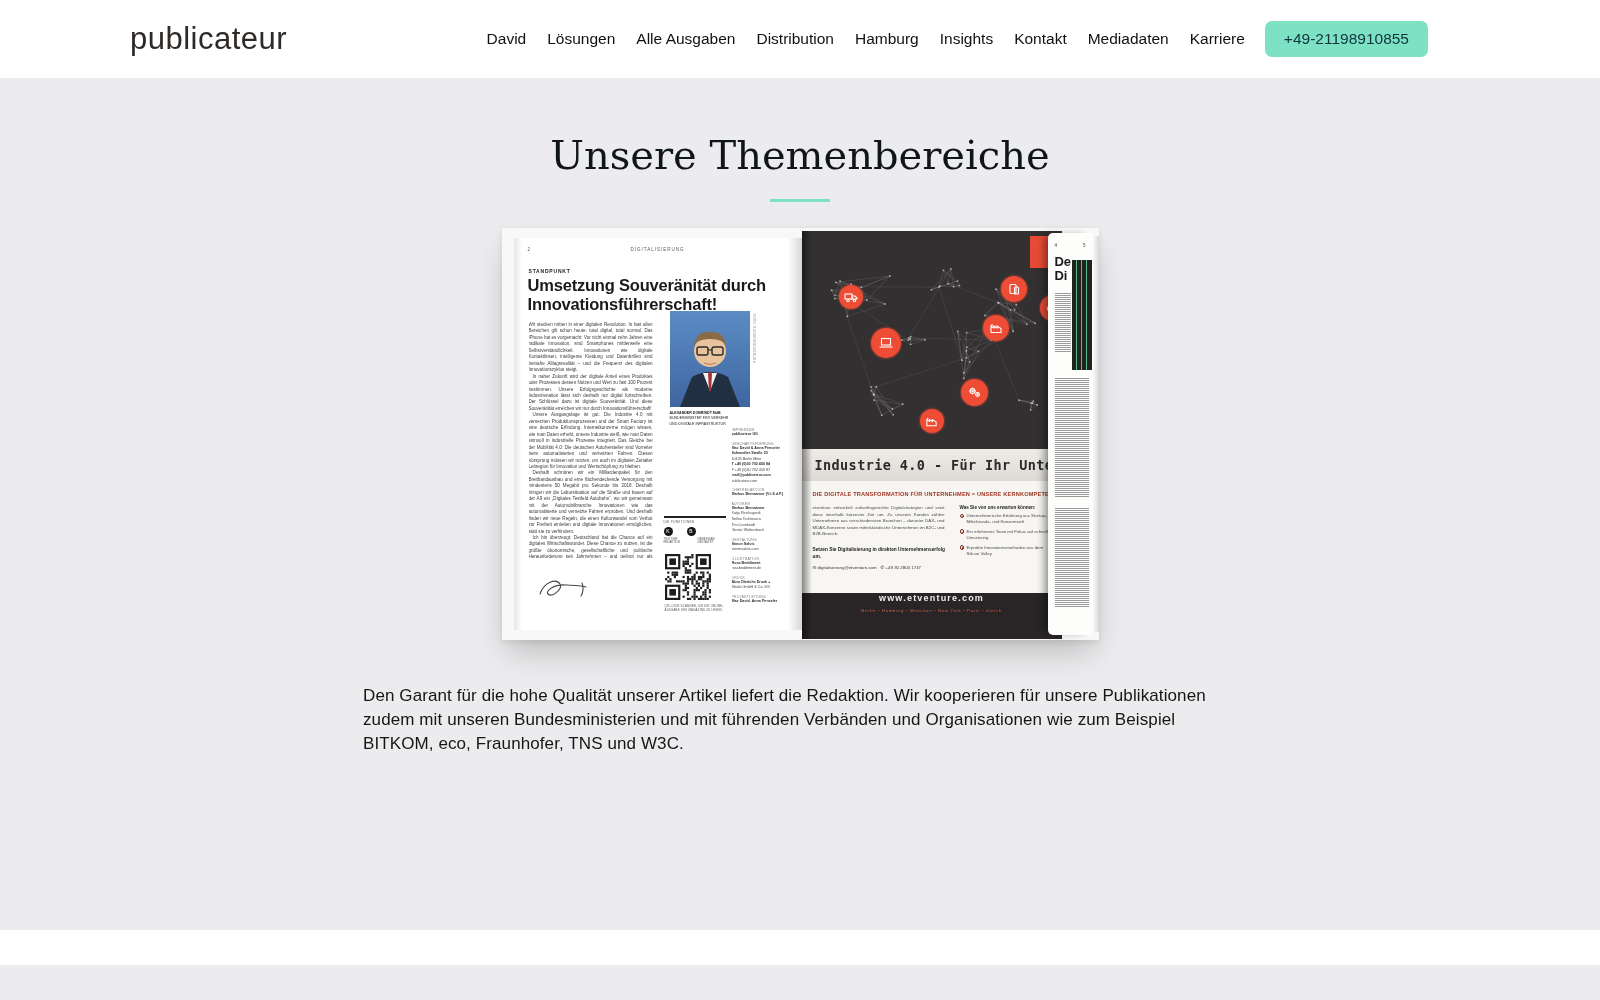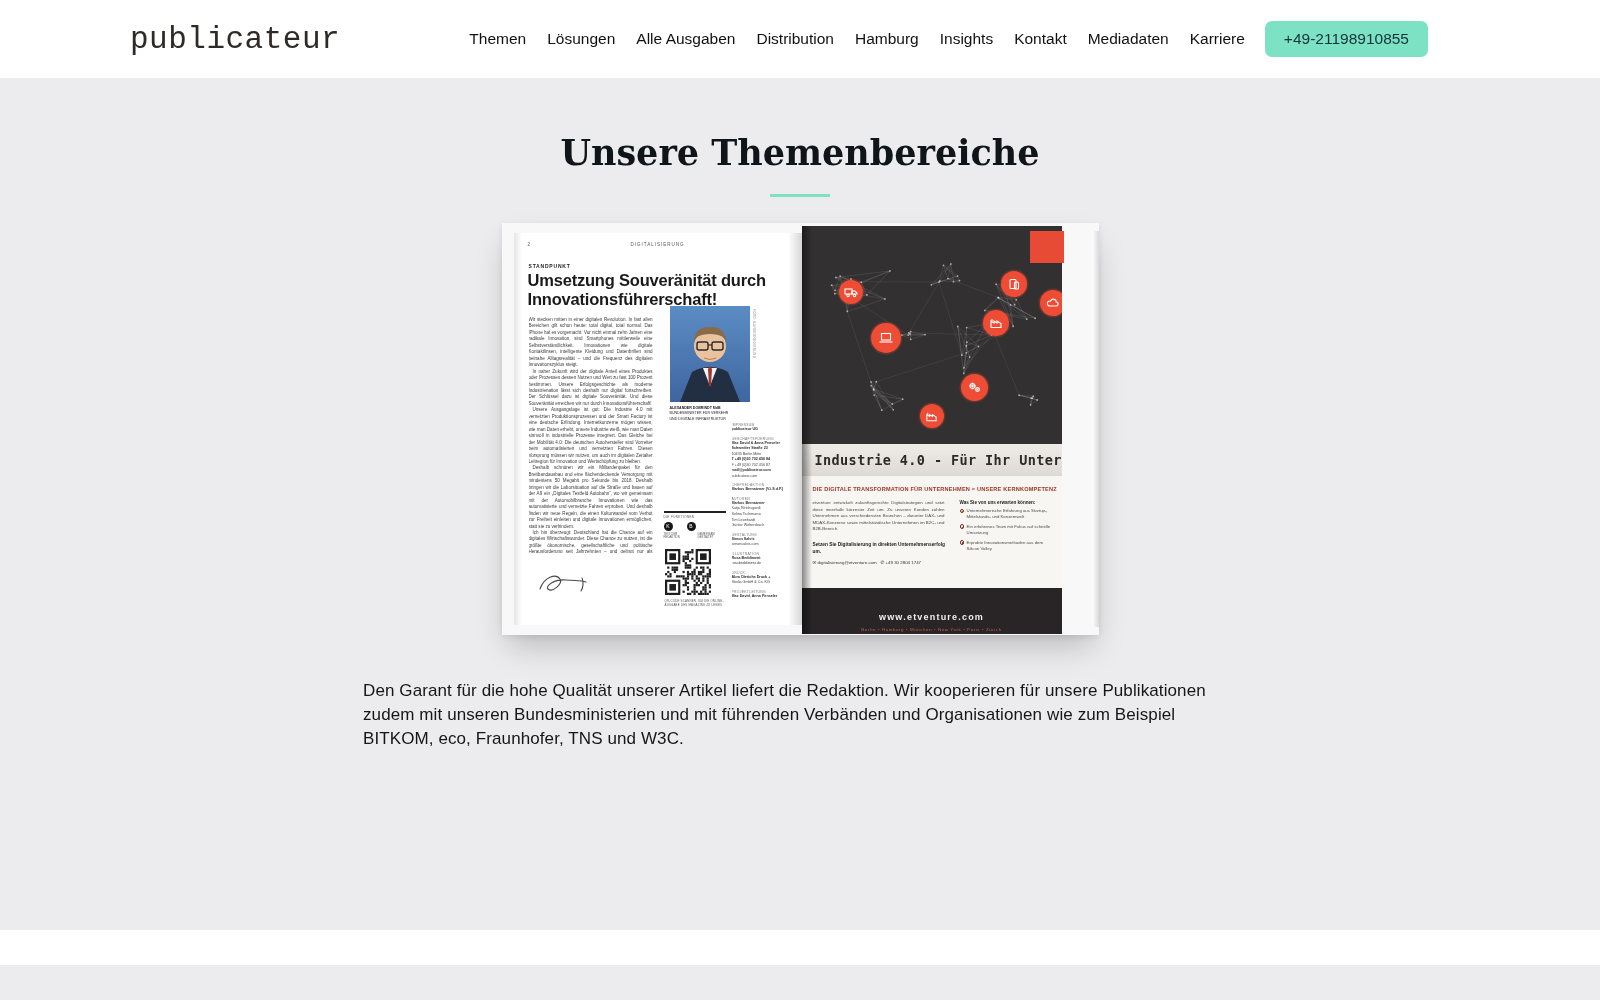--- a/index.html
+++ b/index.html
@@ -1,28 +1,28 @@
 <!DOCTYPE html>
 <html><head>
 <meta charset="utf-8">
 <style>
   * { margin:0; padding:0; box-sizing:border-box; }
   html,body { width:1600px; height:1000px; font-family:"Liberation Sans", sans-serif; background:#ececee; overflow:hidden; }
 
   
   .topbar { position:relative; height:78px; background:#ffffff; display:flex; align-items:center; padding:0 172px 0 130px; z-index:5; }
-  .logo { font-family:Liberation Mono, monospace; font-size:31px; color:#2e2a27; letter-spacing:.5px; font-weight:400; }
+  .logo { font-family:Liberation Sans, sans-serif; font-size:31px; color:#2e2a27; letter-spacing:.5px; font-weight:400; }
   .topnav { margin-left:auto; display:flex; align-items:center; gap:21px; }
   .topnav a { text-decoration:none; color:#111; font-size:15.5px; cursor:pointer; white-space:nowrap; }
   .phone-btn { margin-left:20px; background:#7de2c3; color:#10333c; font-size:15.5px; padding:9px 19px; border-radius:7px; border:none; cursor:pointer; font-family:"Liberation Sans",sans-serif; }
 
   
   .section { position:relative; height:887px; background:#ececee; }
   .content { width:1566px; margin:0 auto; position:relative; }
-  h1.title { font-family:"DejaVu Serif", serif; font-weight:700; font-size:35px; color:#10151a; text-align:center; padding-top:54px; }
+  h1.title { font-family:"DejaVu Serif", serif; font-weight:400; font-size:40px; color:#10151a; text-align:center; padding-top:54px; }
   .divider { width:60px; height:3px; background:#7de2c3; margin:21px auto 0; }
 
   
   .mag-wrap { position:relative; width:597px; height:412px; margin:26px 0 0 484.5px; background:#f8f8f8; box-shadow:0 16px 30px -6px rgba(0,0,0,.22), 0 2px 6px rgba(0,0,0,.08); }
   .page { position:absolute; overflow:hidden; }
   
   .page-left { left:12px; top:10px; width:288px; height:392px; background:#ffffff; }
   .page-left::before { content:""; position:absolute; left:0; top:0; bottom:0; width:8px; background:linear-gradient(90deg, rgba(0,0,0,.10), rgba(0,0,0,0)); }
   .page-left::after { content:""; position:absolute; right:0; top:0; bottom:0; width:14px; background:linear-gradient(270deg, rgba(0,0,0,.16), rgba(0,0,0,0)); }
   .lp-head { position:absolute; top:9px; left:14px; right:14px; font-size:4.5px; color:#555; letter-spacing:1px; }
@@ -65,21 +65,21 @@
   .rp-body { position:absolute; left:11px; top:24px; width:132px; font-size:4.4px; line-height:1.5; color:#4a4a4a; text-align:justify; }
   .rp-cta { position:absolute; left:11px; top:66px; width:140px; font-size:4.8px; line-height:1.45; font-weight:bold; color:#222; }
   .rp-contact { position:absolute; left:11px; top:84px; width:150px; font-size:4.4px; color:#333; }
   .rp-contact .ic { font-size:4.6px; color:#222; }
   .rp-expect { position:absolute; left:158px; top:24px; width:95px; }
   .rp-expect .etitle { font-size:4.6px; font-weight:bold; color:#222; margin-bottom:3px; white-space:nowrap; }
   .rp-expect li { list-style:none; display:flex; gap:2.5px; margin-bottom:3.5px; font-size:4.3px; line-height:1.45; color:#4a4a4a; }
   .rp-expect .bdot { flex:0 0 auto; width:4.6px; height:4.6px; border:1px solid #7d2b1f; border-radius:50%; position:relative; top:.5px; }
   .rp-expect .bdot::after { content:""; position:absolute; left:1.1px; top:1.1px; width:1.6px; height:1.6px; border-radius:50%; background:#7d2b1f; }
   .rp-footer { position:absolute; left:0; top:362px; width:260px; height:46px; background:#292526; z-index:2; text-align:center; }
-  .rp-site { margin-top:24px; font-size:9px; font-weight:bold; color:#efefef; letter-spacing:1.2px; }
+  .rp-site { margin-top:0; font-size:9px; font-weight:bold; color:#efefef; letter-spacing:1.2px; }
   .rp-cities { margin-top:5px; font-size:4.4px; color:#c2604d; letter-spacing:.6px; }
 
   
   .red-tab { position:absolute; left:528px; top:8px; width:34px; height:32px; background:#e84b35; z-index:3; }
   .page-next { left:546px; top:5px; width:44px; height:402px; background:#fdfdfc; z-index:4; border-radius:5px 0 0 5px; box-shadow:-6px 0 8px -3px rgba(0,0,0,.45); }
   .np-nums { position:absolute; top:10px; left:7px; right:6px; font-size:4.5px; color:#444; display:flex; justify-content:space-between; }
   .np-heading { position:absolute; top:22px; left:7px; font-size:13px; font-weight:bold; color:#1a1a1a; line-height:1.1; letter-spacing:-.2px; }
   .np-photo { position:absolute; top:27px; left:24px; width:20px; height:110px; background:#20241f; overflow:hidden; }
   .np-photo i { position:absolute; background:#58b98a; width:1px; top:0; bottom:0; display:block; }
   .np-text { position:absolute; left:7px; width:16px; height:3.2px; background:repeating-linear-gradient(180deg,#9b9b9b 0 .8px, transparent .8px 2px); }
@@ -91,21 +91,21 @@
   .copy p { font-size:17px; line-height:1.42; color:#161616; margin-bottom:12px; letter-spacing:.1px; }
 
   .bottom-white { position:absolute; left:0; bottom:0; width:1600px; height:35px; background:#ffffff; }
 </style>
 </head>
 <body>
 
 <header class="topbar">
   <div class="logo">publicateur</div>
   <nav class="topnav">
-      <a>Themen</a>
+      <a>David</a>
       <a>Lösungen</a>
       <a>Alle Ausgaben</a>
       <a>Distribution</a>
       <a>Hamburg</a>
       <a>Insights</a>
       <a>Kontakt</a>
       <a>Mediadaten</a>
       <a>Karriere</a>
     </nav>
   <button class="phone-btn">+49-21198910855</button>
@@ -653,20 +653,38 @@
           </div>
         </div>
 
         <div class="rp-footer">
           <div class="rp-site">www.etventure.com</div>
           <div class="rp-cities">Berlin  •  Hamburg  •  München  •  New York  •  Paris  •  Zürich</div>
         </div>
       </div>
 
       <div class="red-tab"></div>
+      <div class="page page-next">
+        <div class="np-nums">
+          <span>4</span>
+          <span>5</span>
+        </div>
+        <div class="np-heading">
+          <div>De</div>
+          <div>Di</div>
+        </div>
+        <div class="np-photo">
+          <i style="left:4px"></i>
+            <i style="left:9px"></i>
+            <i style="left:14px"></i>
+        </div>
+        <div class="np-text" style="top:60px; height:60px;"></div>
+        <div class="np-text w" style="top:145px; height:120px;"></div>
+        <div class="np-text w" style="top:275px; height:100px;"></div>
+      </div>
       <div class="edge-strip"></div>
     </div>
 
     <div class="copy" id="copy">
         <p>Den Garant für die hohe Qualität unserer Artikel liefert die Redaktion. Wir kooperieren für unsere Publikationen zudem mit unseren Bundesministerien und mit führenden Verbänden und Organisationen wie zum Beispiel BITKOM, eco, Fraunhofer, TNS und W3C.</p>
       </div>
   </div>
   <div class="bottom-white"></div>
 </section>
 

